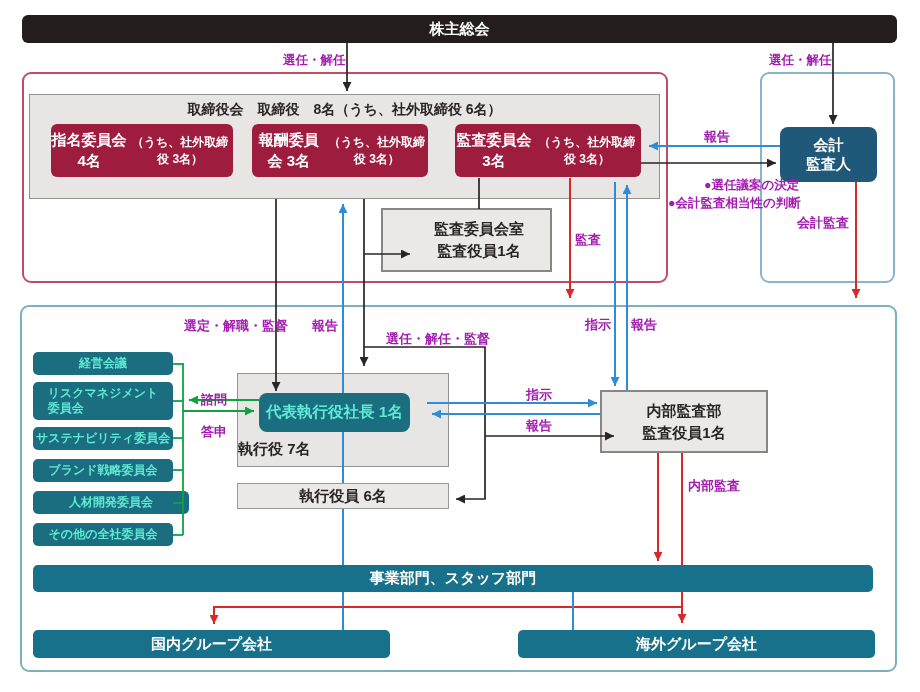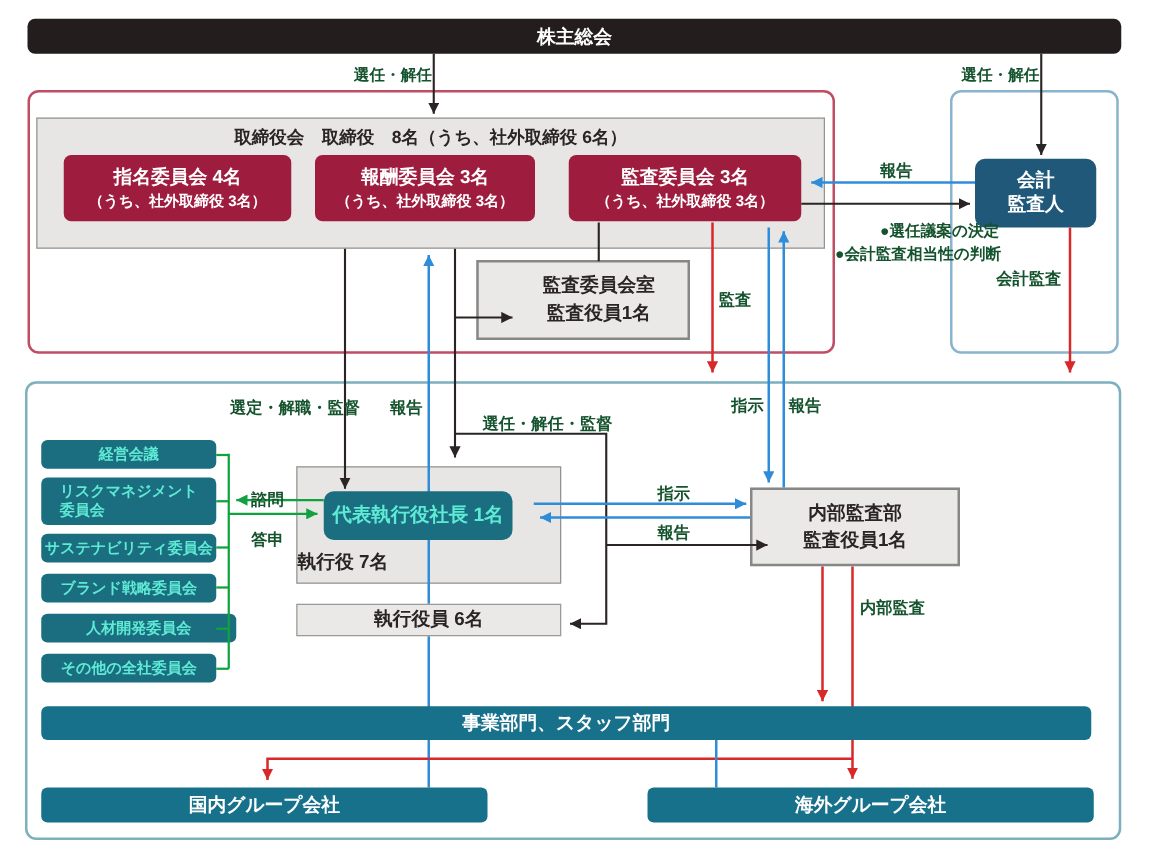--- a/index.html
+++ b/index.html
@@ -11,33 +11,33 @@
   .frame-red{border:2px solid #bf4d63;}
   .frame-blue{border:2px solid #8ab3cd;}
   .frame-teal{border:2px solid #7cb0bc;}
   
   .graybox{background:#e7e6e4;border:1px solid #939391;z-index:1;}
   .graybox2{background:#eae9e7;border:2px solid #878785;z-index:3;}
   
   .blackbar{background:#231d1d;border-radius:6px;color:#fff;font-weight:bold;
     display:flex;align-items:center;justify-content:center;font-size:15px;z-index:3;}
   .crimson{background:#9e1d3e;border-radius:6px;color:#fff;text-align:center;z-index:3;
-    display:flex;flex-direction:column;align-items:center;justify-content:center;line-height:1.35;}
+    display:flex;flex-direction:row;align-items:center;justify-content:center;line-height:1.35;}
   .crimson .l1{font-weight:bold;font-size:15px;}
   .crimson .l2{font-weight:bold;font-size:12px;}
   .navybox{background:#1f5878;border-radius:8px;color:#fff;font-weight:bold;font-size:15px;
     display:flex;flex-direction:column;align-items:center;justify-content:center;line-height:1.25;z-index:3;}
   .tealbox{background:#1b6e80;border-radius:6px;color:#5eead4;font-weight:bold;
     display:flex;align-items:center;justify-content:center;z-index:3;}
   .tealbar{background:#17718a;border-radius:5px;color:#fff;font-weight:bold;font-size:15px;
     display:flex;align-items:center;justify-content:center;z-index:3;}
   .committee{font-size:12px;line-height:1.25;white-space:pre-line;border-radius:5px;}
   .center2{display:flex;flex-direction:column;align-items:center;justify-content:center;
     font-weight:bold;font-size:15px;line-height:1.45;}
-  .lbl{position:absolute;font-size:13px;font-weight:bold;white-space:nowrap;z-index:5;color:#14532d;}
+  .lbl{position:absolute;font-size:13px;font-weight:bold;white-space:nowrap;z-index:5;color:#a21caf;}
   .lbl.small{font-size:12.5px;}
   .boardtitle{position:absolute;top:6px;left:0;width:100%;text-align:center;
     font-size:14px;font-weight:bold;z-index:1;}
   .execlabel{position:absolute;bottom:7px;left:0;width:100%;
     font-size:15px;font-weight:bold;}
   svg.lines{position:absolute;left:0;top:0;pointer-events:none;}
   .under{z-index:2;} .over{z-index:4;}
 </style>
 </head>
 <body>

